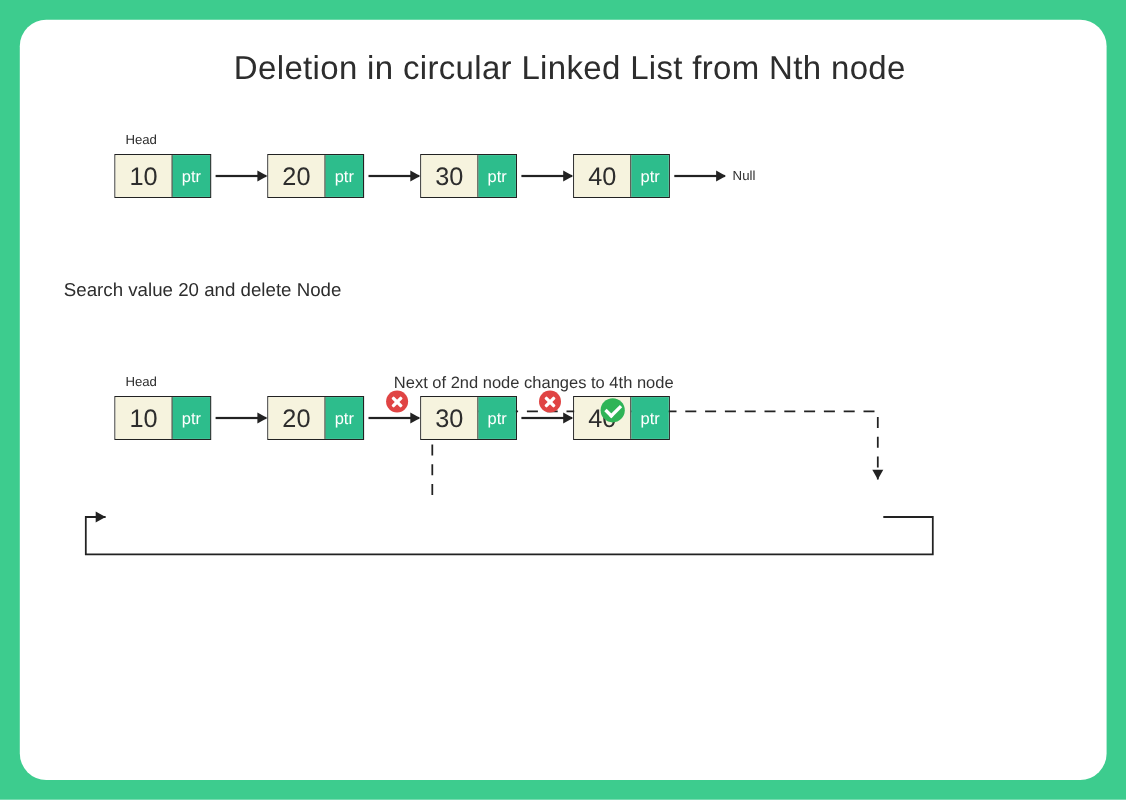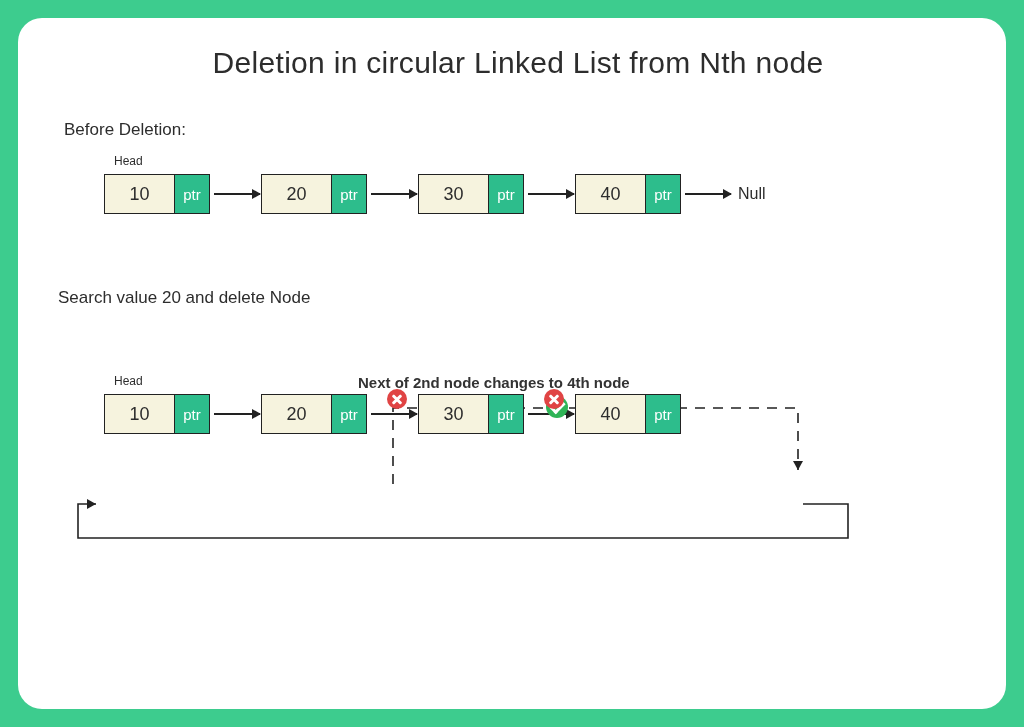--- a/index.html
+++ b/index.html
@@ -42,26 +42,26 @@
     align-items: center;
     margin-left: 46px;
     position: relative;
   }
   .node {
     display: flex;
     border: 1px solid #222;
     height: 40px;
   }
   .node .val {
-    width: 70px;
+    width: 52px;
     background: #f6f3de;
     display: flex;
     align-items: center;
     justify-content: center;
-    font-size: 18px;
+    font-size: 23px;
     border-right: 1px solid #222;
   }
   .node .ptr {
     width: 34px;
     background: #2dbd8c;
     color: #fff;
     display: flex;
     align-items: center;
     justify-content: center;
     font-size: 15px;
@@ -75,21 +75,21 @@
   }
   .arrow::after {
     content: "";
     position: absolute;
     right: -1px;
     top: -4px;
     border-left: 9px solid #222;
     border-top: 5px solid transparent;
     border-bottom: 5px solid transparent;
   }
-  .null-txt { margin-left: 6px; font-size: 16px; }
+  .null-txt { margin-left: 6px; font-size: 12px; }
   .spacer { height: 74px; }
 
   .stage2-wrap { position: relative; margin-top: 14px; }
 
   .badge {
     width: 20px; height: 20px; border-radius: 50%;
     display: flex; align-items: center; justify-content: center;
     color: #fff; font-size: 12px; font-weight: 700;
     position: absolute; z-index: 4;
   }
@@ -112,21 +112,20 @@
     color:#333;
   }
 </style>
 </head>
 <body>
 
 <div class="card">
 
   <h1 class="title">Deletion in circular Linked List from Nth node</h1>
 
-  <div class="label">Before Deletion:</div>
   <div class="head-lbl">Head</div>
 
   <div class="row">
     <div class="node">
       <div class="val">10</div>
       <div class="ptr">ptr</div>
     </div>
     <div class="arrow"></div>
     <div class="node">
       <div class="val">20</div>
@@ -145,21 +144,21 @@
     <div class="arrow"></div>
     <span class="null-txt">Null</span>
   </div>
 
   <div class="spacer"></div>
 
   <div class="label" style="margin-left:0">Search value 20 and delete Node</div>
 
   <div class="stage2-wrap">
 
-    <div class="arc-note" style="left:300px; top:0;font-weight:bold;">Next of 2nd  node changes to 4th node</div>
+    <div class="arc-note" style="left:300px; top:0;">Next of 2nd  node changes to 4th node</div>
     <div class="check-badge badge" style="left:488px; top:22px;"></div>
 
     <svg width="900" height="140" style="position:absolute;left:0;top:0;overflow:visible">
       <path d="M 335 110 L 335 34 L 740 34 L 740 96" stroke="#222" stroke-width="1.6" stroke-dasharray="10 8" fill="none"></path>
       <path d="M 740 96 l -5 -9 l 10 0 z" fill="#222"></path>
     </svg>
 
     <div class="head-lbl" style="margin-top:66px">Head</div>
 
     <div class="row" style="margin-top:0" id="row2">

